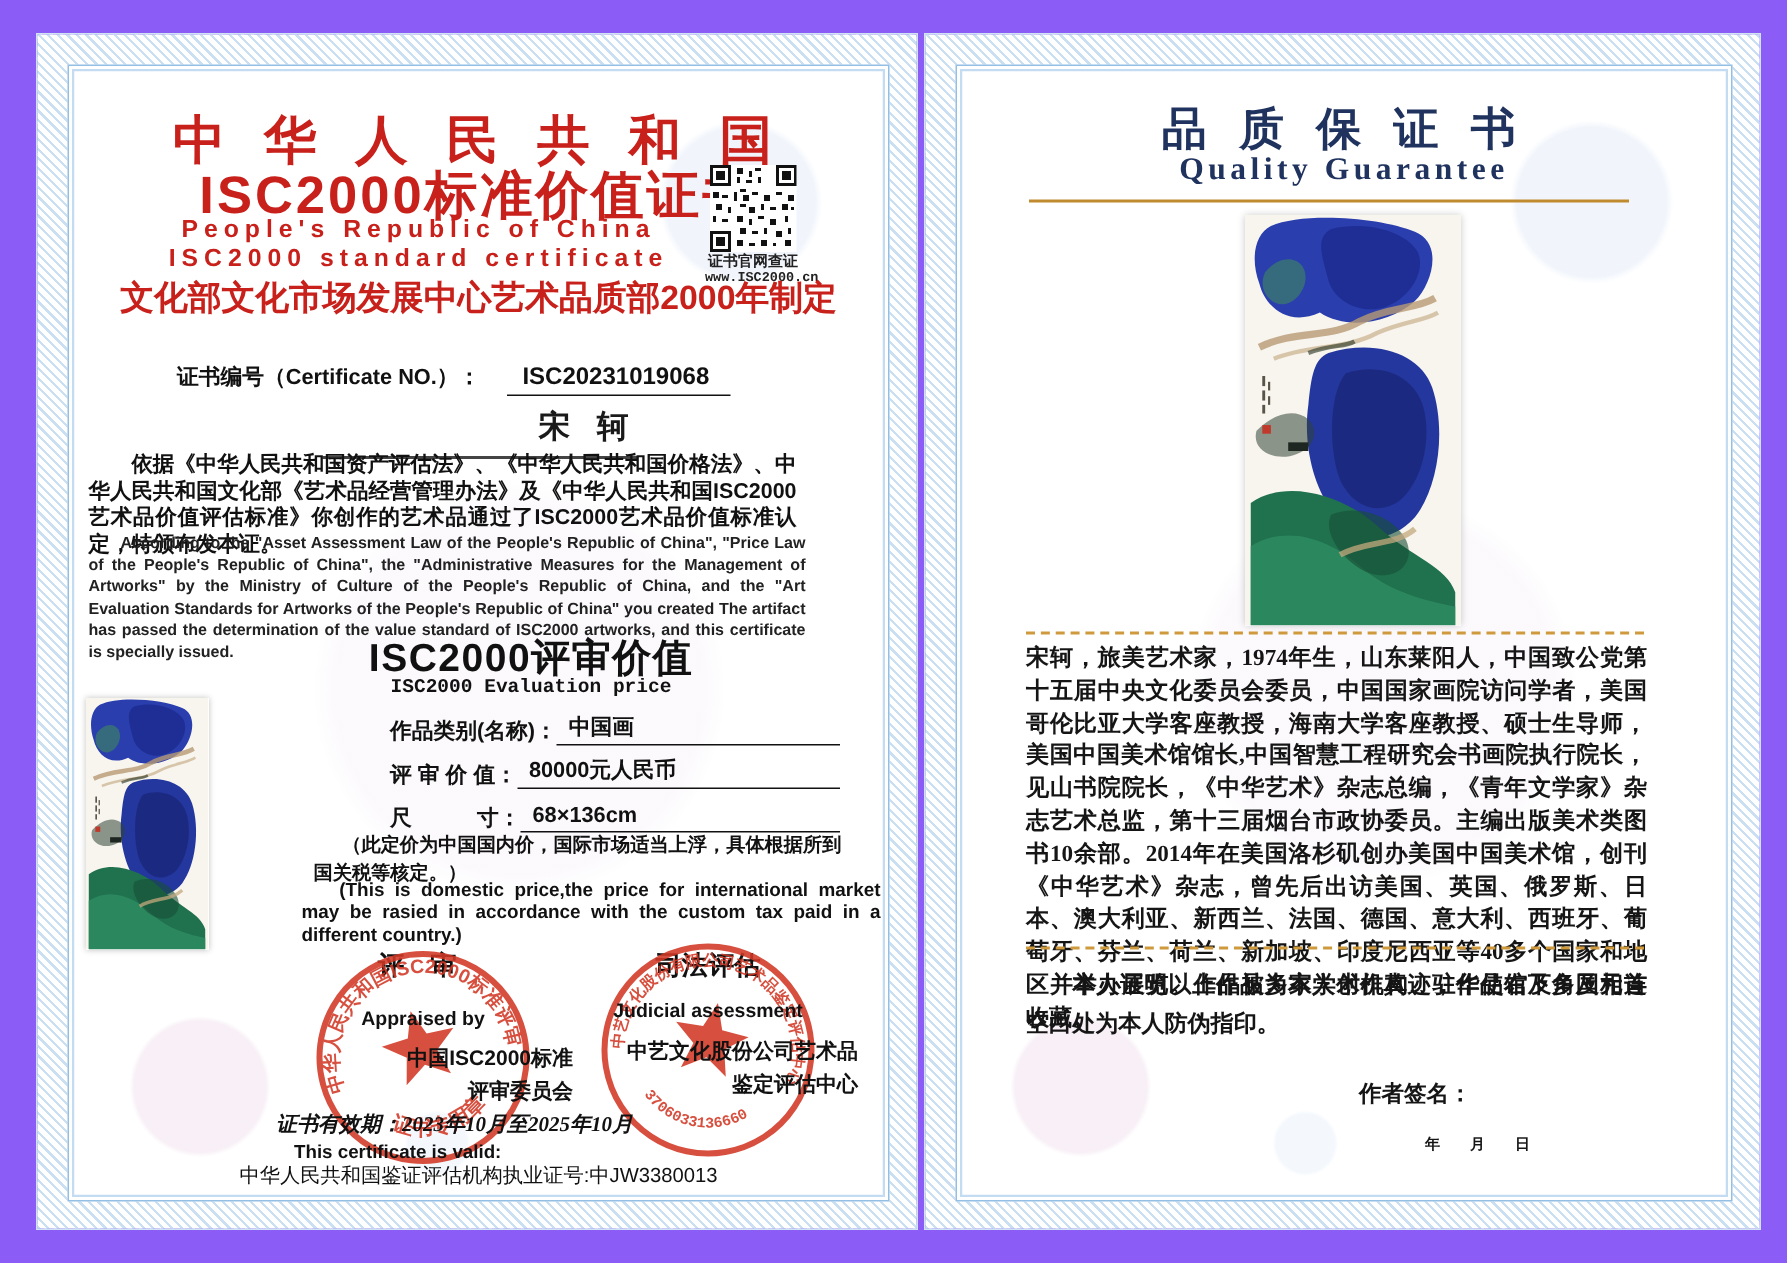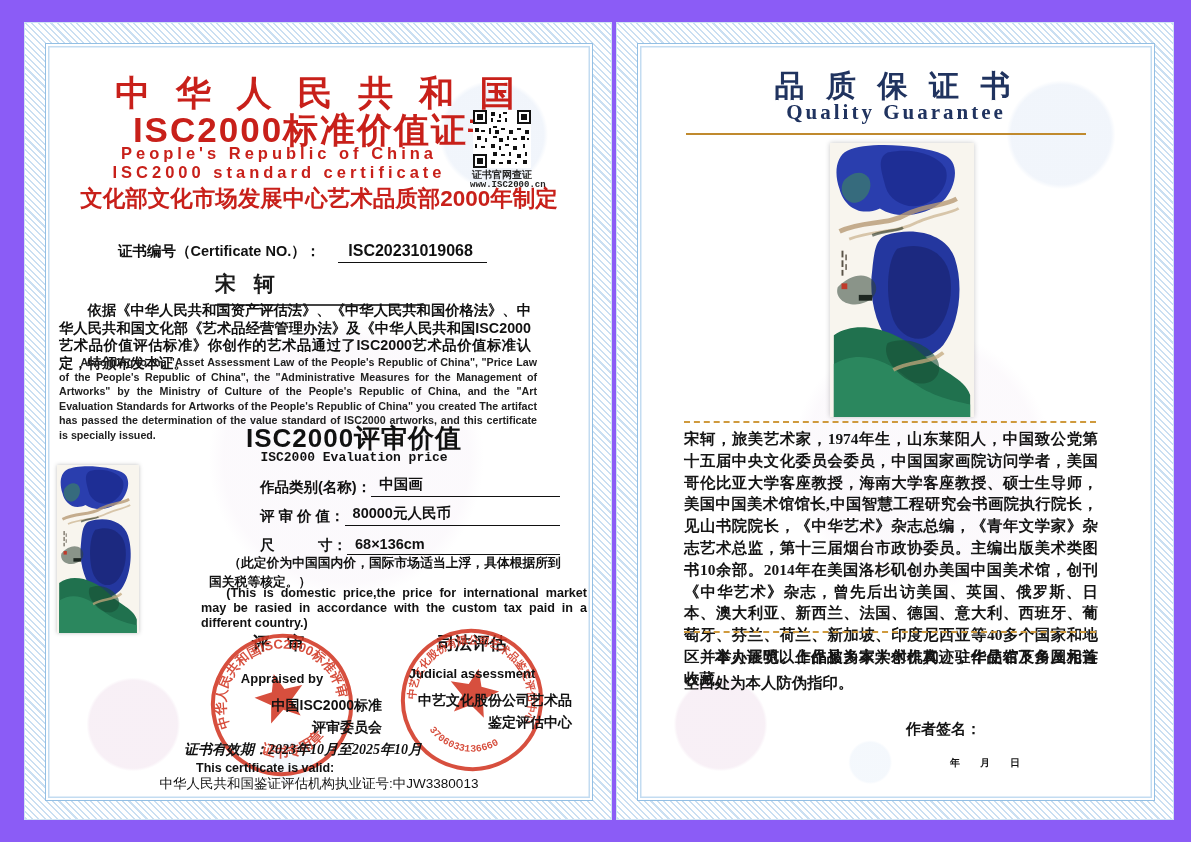--- a/index.html
+++ b/index.html
@@ -29,21 +29,21 @@
   .banner-cn{top:139px;left:0;right:0;text-align:center;font-size:22.5px;letter-spacing:0;}
   .banner-en{top:173px;left:0;right:0;text-align:center;font-size:10.6px;}
   .qr-wrap{top:66px;left:424px;width:64px;text-align:center;}
   .qr-wrap svg{width:58px;height:58px;display:block;margin:0 auto;}
   .qr-cap{font-size:10px;font-weight:bold;color:#222;line-height:11px;margin-top:1px;}
   .qr-cap2{font-size:9px;font-weight:bold;color:#222;font-family:"Liberation Mono",monospace;}
   .certno-row{top:198px;left:72px;right:30px;font-size:14.5px;color:#111;}
   .certno-label{font-weight:bold;}
   .certno-val{display:inline-block;margin-left:14px;font-weight:bold;font-size:16px;
               border-bottom:1.5px solid #111;padding:0 14px 2px 10px;}
-  .name-wrap{top:226px;left:169px;width:210px;text-align:left;border-bottom:2px solid #444;padding-bottom:6px;}
+  .name-wrap{top:226px;left:169px;width:210px;text-align:right;border-bottom:2px solid #444;padding-bottom:6px;}
   .name-txt{font-size:21px;font-weight:bold;letter-spacing:6px;}
   .body-cn{top:258px;left:13px;width:472px;font-size:14.3px;line-height:17.6px;font-weight:bold;
            text-align:justify;text-indent:2em;color:#111;}
   .body-en{top:311px;left:13px;width:478px;font-size:10.7px;line-height:14.6px;font-weight:bold;
            text-align:justify;text-indent:2em;color:#222;}
   .eval-title{top:377px;left:90px;right:20px;text-align:center;font-size:26px;font-weight:bold;color:#111;letter-spacing:1px;}
   .eval-sub{top:406px;left:90px;right:20px;text-align:center;font-size:13px;font-weight:bold;
             font-family:"Liberation Mono",monospace;color:#111;}
   .fields{top:424px;left:214px;width:300px;}
   .field-row{display:flex;align-items:flex-end;height:29px;font-size:14.5px;font-weight:bold;color:#111;}

